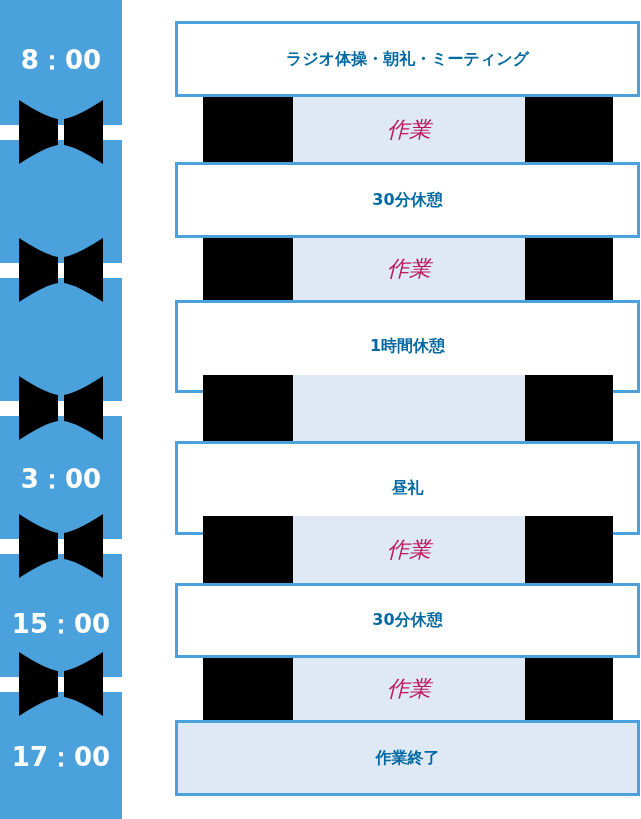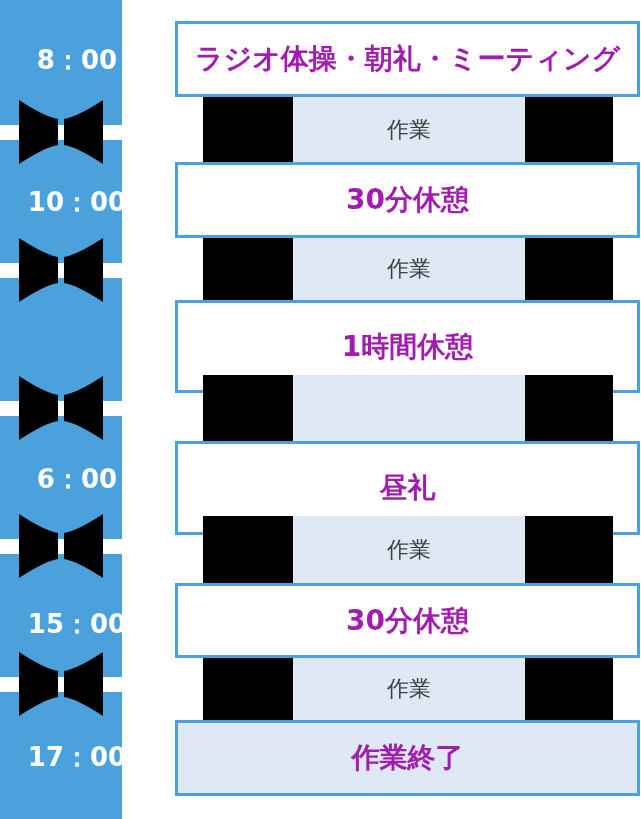--- a/index.html
+++ b/index.html
@@ -5,57 +5,56 @@
   html,body { margin:0; padding:0; background:#ffffff; }
   .stage {
     position:relative; width:641px; height:819px; background:#ffffff;
     overflow:hidden; font-family:"DejaVu Sans","Liberation Sans",sans-serif;
   }
   
   .bar { position:absolute; left:0; top:0; width:122px; height:819px; background:#4ba1dc; }
   .stripe { position:absolute; left:0; width:122px; height:15px; background:#ffffff; }
   .time {
     position:absolute; left:0; width:122px; text-align:center;
-    transform:translateY(-50%); color:#ffffff; font-weight:bold; font-size:26px;margin-left:16px;
+    transform:translateY(-50%); color:#ffffff; font-weight:bold; font-size:26px;
   }
   .bowtie { position:absolute; left:19px; width:84px; height:64px; }
   
   .event {
     position:absolute; left:175px; width:465px; box-sizing:border-box;
     background:#ffffff; border:3px solid #4ba1dc;
     display:flex; align-items:center; justify-content:center;
   }
   .event.filled { background:#dee9f5; }
-  .event-label { color:#a21caf; font-weight:bold; font-size:28px; white-space:nowrap; }
+  .event-label { color:#0369a1; font-weight:bold; font-size:16px; white-space:nowrap; }
   
   .strip { position:absolute; left:175px; width:466px; }
   .seg-black { position:absolute; top:0; height:100%; background:#000000; }
   .seg-black.l { left:28px; width:90px; }
   .seg-black.r { left:350px; width:88px; }
   .seg-light {
     position:absolute; top:0; height:100%; left:118px; width:232px; background:#dee9f5;
     display:flex; align-items:center; justify-content:center;
   }
-  .work-label { color:#404040; font-size:22px; }
+  .work-label { color:#be185d; font-size:22px;font-style:italic; }
 </style>
 </head>
 <body>
 
 <div class="stage">
 
   <div class="bar">
     <div class="stripe" style="top:125px"></div>
     <div class="stripe" style="top:263px"></div>
     <div class="stripe" style="top:401px"></div>
     <div class="stripe" style="top:539px"></div>
     <div class="stripe" style="top:677px"></div>
 
     <div class="time" style="top:60px">8：00</div>
-    <div class="time" style="top:202px">10：00</div>
-    <div class="time" style="top:479px">6：00</div>
+    <div class="time" style="top:479px">3：00</div>
     <div class="time" style="top:624px">15：00</div>
     <div class="time" style="top:757px">17：00</div>
 
     <svg class="bowtie" style="top:100px" viewBox="0 0 84 64">
       <path d="M0,0 Q26,17 39,19 L39,45 Q26,47 0,64 Z" fill="#000"></path>
       <path d="M84,0 Q58,17 45,19 L45,45 Q58,47 84,64 Z" fill="#000"></path>
     </svg>
     <svg class="bowtie" style="top:238px" viewBox="0 0 84 64">
       <path d="M0,0 Q26,17 39,19 L39,45 Q26,47 0,64 Z" fill="#000"></path>
       <path d="M84,0 Q58,17 45,19 L45,45 Q58,47 84,64 Z" fill="#000"></path>

